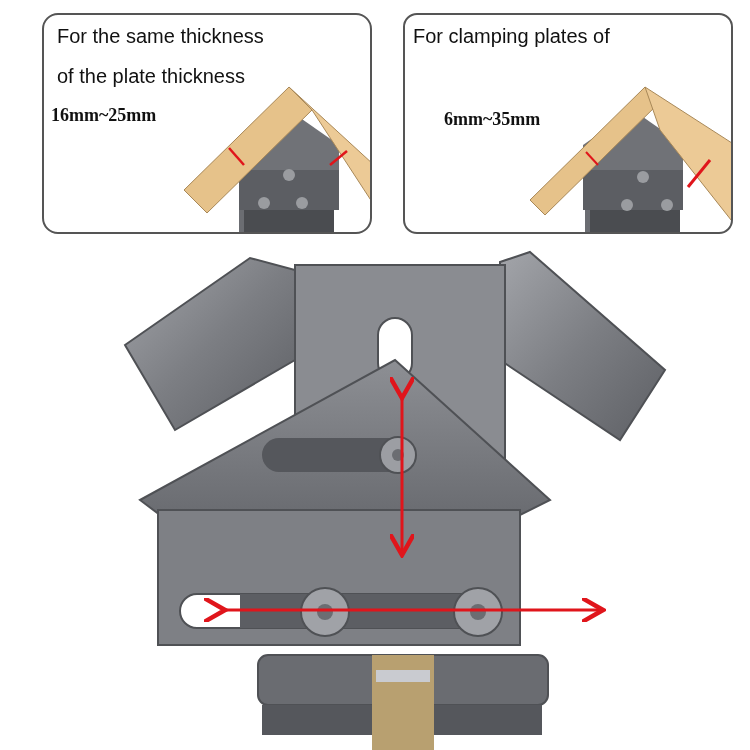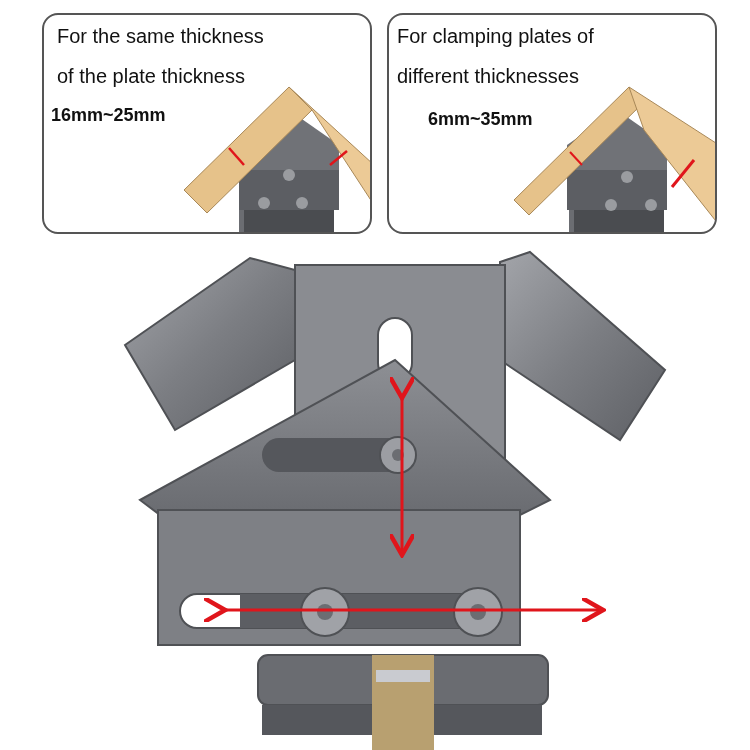--- a/index.html
+++ b/index.html
@@ -1,21 +1,21 @@
 <!DOCTYPE html>
 <html><head>
 <meta charset="utf-8">
 <style>
   html,body{margin:0;padding:0;}
   body{width:750px;height:750px;background:#ffffff;position:relative;overflow:hidden;font-family:"Liberation Sans",sans-serif;}
   .panel{position:absolute;top:13px;width:330px;height:221px;border:2px solid #555;border-radius:16px;background:#fff;overflow:hidden;box-sizing:border-box;}
   .panel.left{left:42px;}
-  .panel.right{left:387px;}
+  .panel.right{left:403px;border-radius:14px;}
   .ptext{position:absolute;font-size:20px;color:#111;white-space:nowrap;}
-  .prange{position:absolute;font-size:18px;font-weight:bold;color:#111;white-space:nowrap;}
+  .prange{position:absolute;font-size:18px;font-weight:bold;color:#111;white-space:nowrap;font-family:Liberation Serif, serif;}
   .scene{position:absolute;left:0;top:0;}
   .main{position:absolute;left:0;top:240px;width:750px;height:510px;}
 </style>
 </head>
 <body>
 
 <div class="panel left">
   <div class="ptext" style="left:13px;top:10px;">For the same thickness</div>
   <div class="ptext" style="left:13px;top:50px;">of the plate thickness</div>
   <div class="prange" style="left:7px;top:90px;">16mm~25mm</div>
@@ -29,21 +29,20 @@
     <circle cx="245" cy="160" r="6" fill="#9a9ca0"></circle>
     <polygon points="140,175 245,72 268,95 163,198" fill="#e6c28a" stroke="#a88858" stroke-width="1"></polygon>
     <polygon points="245,72 330,150 330,190 268,95" fill="#ecca96" stroke="#a88858" stroke-width="1"></polygon>
     <line x1="185" y1="133" x2="200" y2="150" stroke="#e0151b" stroke-width="2.5"></line>
     <line x1="286" y1="150" x2="303" y2="136" stroke="#e0151b" stroke-width="2.5"></line>
   </svg>
 </div>
 
 <div class="panel right">
   <div class="ptext" style="left:8px;top:10px;">For clamping plates of</div>
-  <div class="ptext" style="left:8px;top:50px;">different thicknesses</div>
   <div class="prange" style="left:3px;top:94px;margin-left:36px;">6mm~35mm</div>
   <svg class="scene" width="330" height="221">
     <rect x="180" y="180" width="95" height="41" fill="#6b6d72"></rect>
     <polygon points="178,130 228,95 278,130 278,190 178,190" fill="#707277"></polygon>
     <rect x="178" y="155" width="100" height="40" fill="#5c5e63"></rect>
     <rect x="185" y="195" width="90" height="26" fill="#4a4c50"></rect>
     <circle cx="222" cy="190" r="6" fill="#9a9ca0"></circle>
     <circle cx="262" cy="190" r="6" fill="#9a9ca0"></circle>
     <circle cx="238" cy="162" r="6" fill="#9a9ca0"></circle>
     <polygon points="125,185 240,72 255,87 140,200" fill="#e6c28a" stroke="#a88858" stroke-width="1"></polygon>

